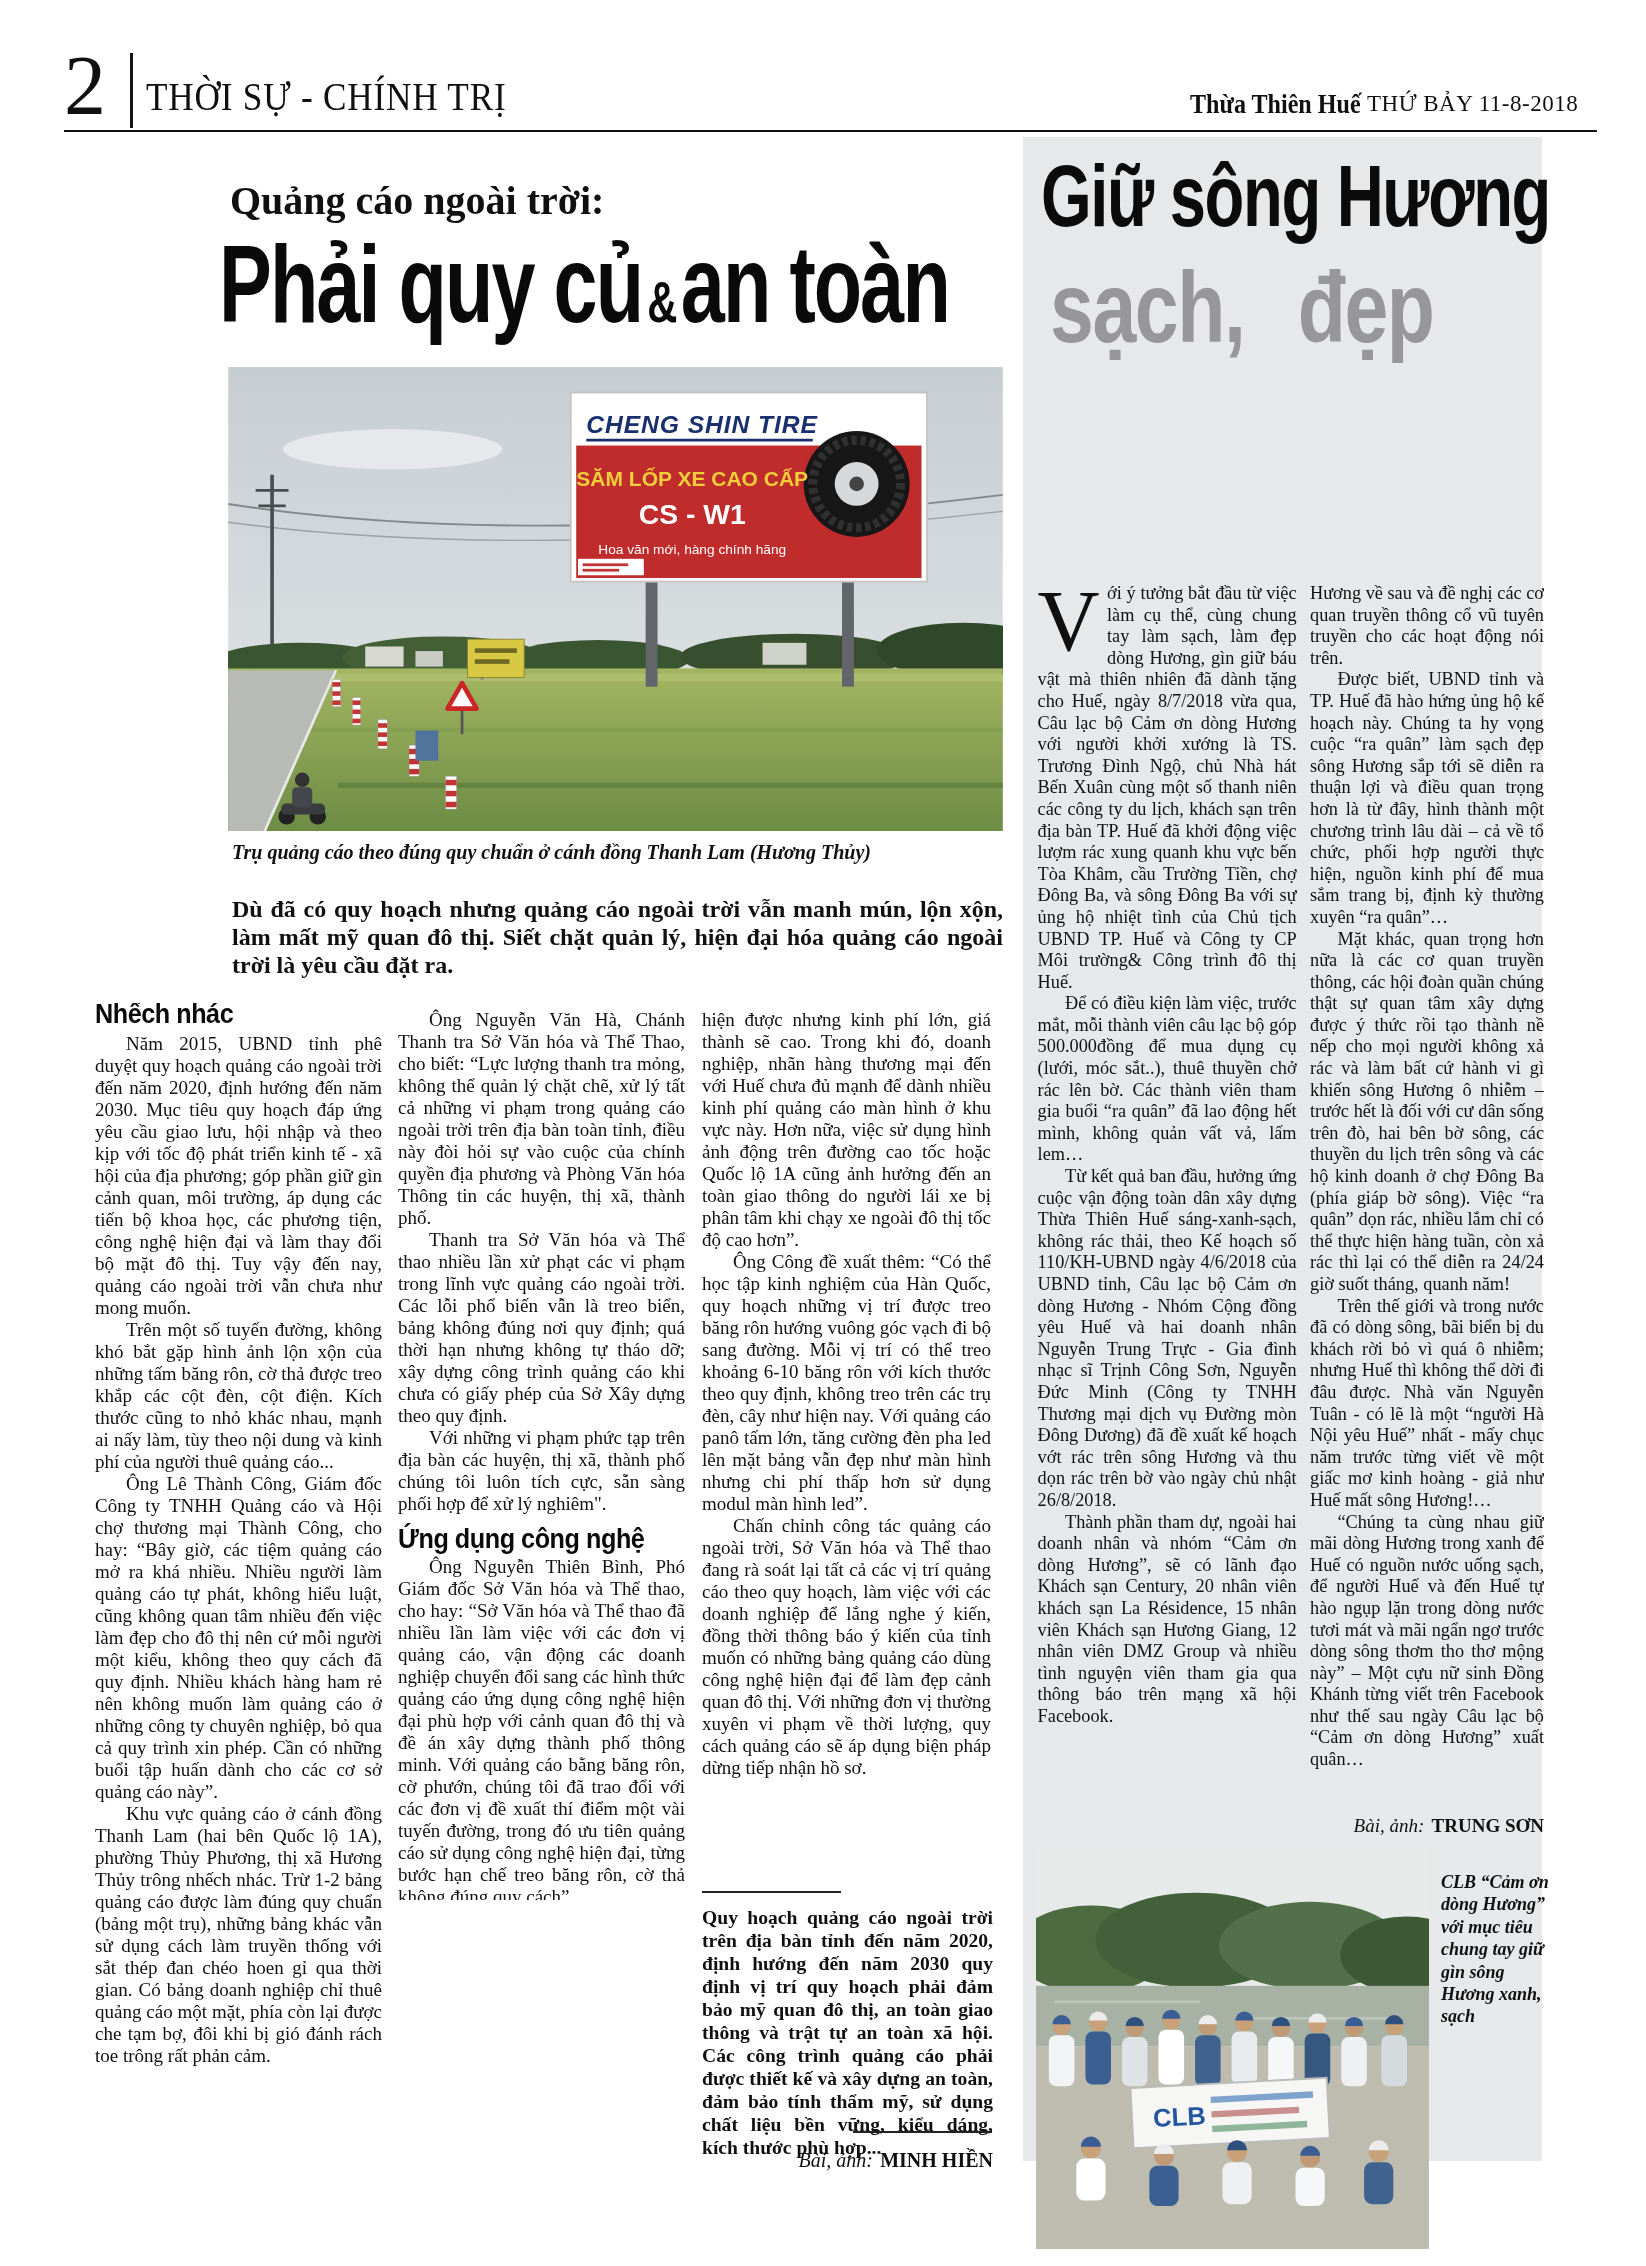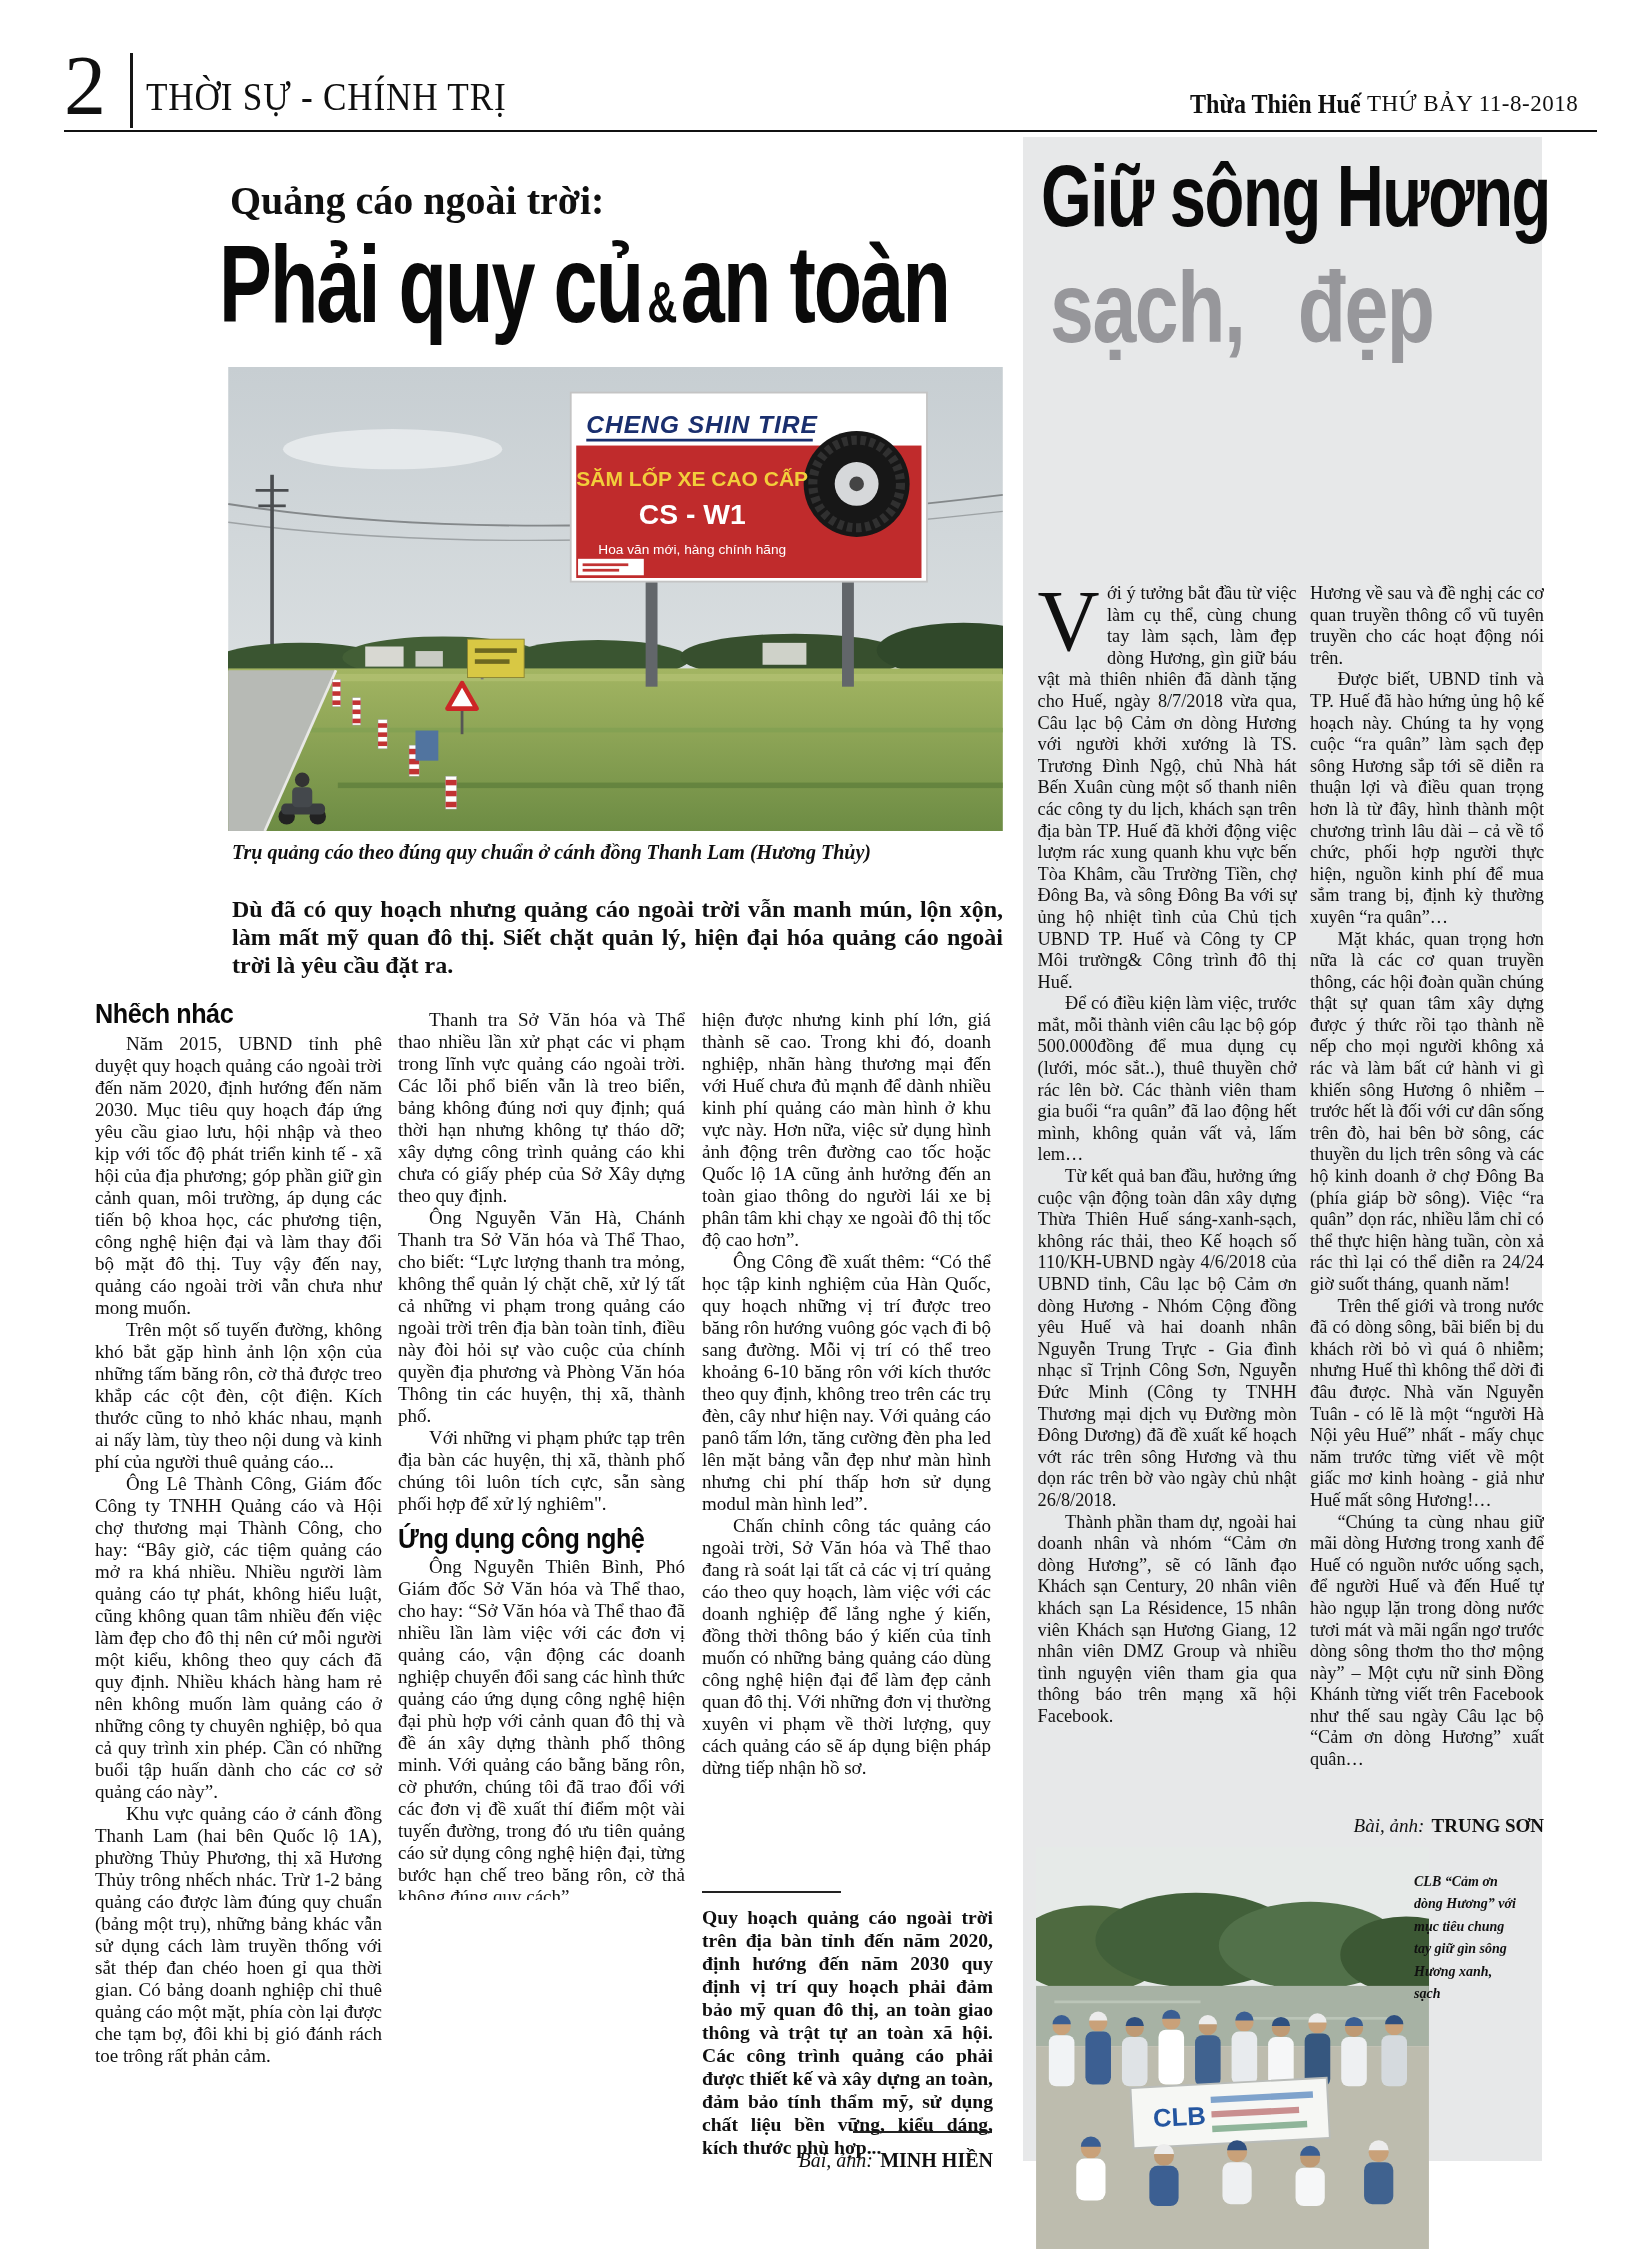--- a/index.html
+++ b/index.html
@@ -52,21 +52,21 @@
      letter-spacing:-1.8px;color:#97979b;word-spacing:42px}
   .lead2{left:20px;top:278px;width:486px;font-size:23px;font-weight:bold;line-height:27px;text-align:justify}
   .colA{left:14.6px;top:446px;width:259px;height:1279px}
   .colB{left:287px;top:446px;width:234px;height:1238px}
   .colAB{font-size:18.3px;line-height:21.6px;overflow:hidden}
   .colAB p{text-align:justify;text-indent:27.4px}
   .colAB p.noind{text-indent:0}
   .dropcap{float:left;font-size:86px;line-height:69px;padding:3.7px 7.3px 0 0;font-weight:400}
   .byline2{left:265px;top:1678px;width:256px;text-align:right;font-size:19px;white-space:nowrap}
   .photo2{left:12.8px;top:1710px;width:393px;height:402px;overflow:hidden}
-  .caption2{left:391px;top:1734px;width:108px;font-size:14px;font-weight:bold;font-style:italic;line-height:22.4px}
+  .caption2{left:418px;top:1734px;width:108px;font-size:18px;font-weight:bold;font-style:italic;line-height:22.4px}
 </style>
 </head>
 <body>
 
 <div class="page">
 
   <div class="abs pagenum">2</div>
   <div class="abs hdr-divider"></div>
   <div class="abs section-title">THỜI SỰ - CHÍNH TRỊ</div>
   <div class="abs masthead">Thừa Thiên Huế</div>
@@ -189,22 +189,22 @@
 
   <div class="abs bodycol col1">
     <div class="subhead">Nhếch nhác</div>
     <p>Năm 2015, UBND tỉnh phê duyệt quy hoạch quảng cáo ngoài trời đến năm 2020, định hướng đến năm 2030. Mục tiêu quy hoạch đáp ứng yêu cầu giao lưu, hội nhập và theo kịp với tốc độ phát triển kinh tế - xã hội của địa phương; góp phần giữ gìn cảnh quan, môi trường, áp dụng các tiến bộ khoa học, các phương tiện, công nghệ hiện đại và làm thay đổi bộ mặt đô thị. Tuy vậy đến nay, quảng cáo ngoài trời vẫn chưa như mong muốn.</p>
     <p>Trên một số tuyến đường, không khó bắt gặp hình ảnh lộn xộn của những tấm băng rôn, cờ thả được treo khắp các cột đèn, cột điện. Kích thước cũng to nhỏ khác nhau, mạnh ai nấy làm, tùy theo nội dung và kinh phí của người thuê quảng cáo...</p>
     <p>Ông Lê Thành Công, Giám đốc Công ty TNHH Quảng cáo và Hội chợ thương mại Thành Công, cho hay: “Bây giờ, các tiệm quảng cáo mở ra khá nhiều. Nhiều người làm quảng cáo tự phát, không hiểu luật, cũng không quan tâm nhiều đến việc làm đẹp cho đô thị nên cứ mỗi người một kiểu, không theo quy cách đã quy định. Nhiều khách hàng ham rẻ nên không muốn làm quảng cáo ở những công ty chuyên nghiệp, bỏ qua cả quy trình xin phép. Cần có những buổi tập huấn dành cho các cơ sở quảng cáo này”.</p>
     <p>Khu vực quảng cáo ở cánh đồng Thanh Lam (hai bên Quốc lộ 1A), phường Thủy Phương, thị xã Hương Thủy trông nhếch nhác. Trừ 1-2 bảng quảng cáo được làm đúng quy chuẩn (bảng một trụ), những bảng khác vẫn sử dụng cách làm truyền thống với sắt thép đan chéo hoen gỉ qua thời gian. Có bảng doanh nghiệp chỉ thuê quảng cáo một mặt, phía còn lại được che tạm bợ, đôi khi bị gió đánh rách toe trông rất phản cảm.</p>
   </div>
 
   <div class="abs bodycol col2">
+    <p>Ông Nguyễn Văn Hà, Chánh Thanh tra Sở Văn hóa và Thể Thao, cho biết: “Lực lượng thanh tra mỏng, không thể quản lý chặt chẽ, xử lý tất cả những vi phạm trong quảng cáo ngoài trời trên địa bàn toàn tỉnh, điều này đòi hỏi sự vào cuộc của chính quyền địa phương và Phòng Văn hóa Thông tin các huyện, thị xã, thành phố.</p>
     <p>Thanh tra Sở Văn hóa và Thể thao nhiều lần xử phạt các vi phạm trong lĩnh vực quảng cáo ngoài trời. Các lỗi phổ biến vẫn là treo biển, bảng không đúng nơi quy định; quá thời hạn nhưng không tự tháo dỡ; xây dựng công trình quảng cáo khi chưa có giấy phép của Sở Xây dựng theo quy định.</p>
-    <p>Ông Nguyễn Văn Hà, Chánh Thanh tra Sở Văn hóa và Thể Thao, cho biết: “Lực lượng thanh tra mỏng, không thể quản lý chặt chẽ, xử lý tất cả những vi phạm trong quảng cáo ngoài trời trên địa bàn toàn tỉnh, điều này đòi hỏi sự vào cuộc của chính quyền địa phương và Phòng Văn hóa Thông tin các huyện, thị xã, thành phố.</p>
     <p>Với những vi phạm phức tạp trên địa bàn các huyện, thị xã, thành phố chúng tôi luôn tích cực, sẵn sàng phối hợp để xử lý nghiêm".</p>
     <div class="subhead mid">Ứng dụng công nghệ</div>
     <p>Ông Nguyễn Thiên Bình, Phó Giám đốc Sở Văn hóa và Thể thao, cho hay: “Sở Văn hóa và Thể thao đã nhiều lần làm việc với các đơn vị quảng cáo, vận động các doanh nghiệp chuyển đổi sang các hình thức quảng cáo ứng dụng công nghệ hiện đại phù hợp với cảnh quan đô thị và đề án xây dựng thành phố thông minh. Với quảng cáo bằng băng rôn, cờ phướn, chúng tôi đã trao đổi với các đơn vị đề xuất thí điểm một vài tuyến đường, trong đó ưu tiên quảng cáo sử dụng công nghệ hiện đại, từng bước hạn chế treo băng rôn, cờ thả không đúng quy cách”.</p>
 
   </div>
 
   <div class="abs bodycol col3">
     <p class="noind">hiện được nhưng kinh phí lớn, giá thành sẽ cao. Trong khi đó, doanh nghiệp, nhãn hàng thương mại đến với Huế chưa đủ mạnh để dành nhiều kinh phí quảng cáo màn hình ở khu vực này. Hơn nữa, việc sử dụng hình ảnh động trên đường cao tốc hoặc Quốc lộ 1A cũng ảnh hưởng đến an toàn giao thông do người lái xe bị phân tâm khi chạy xe ngoài đô thị tốc độ cao hơn”.</p>
     <p>Ông Công đề xuất thêm: “Có thể học tập kinh nghiệm của Hàn Quốc, quy hoạch những vị trí được treo băng rôn hướng vuông góc vạch đi bộ sang đường. Mỗi vị trí có thể treo khoảng 6-10 băng rôn với kích thước theo quy định, không treo trên các trụ đèn, cây như hiện nay. Với quảng cáo panô tấm lớn, tăng cường đèn pha led lên mặt bảng vẫn đẹp như màn hình nhưng chi phí thấp hơn sử dụng modul màn hình led”.</p>
     <p>Chấn chỉnh công tác quảng cáo ngoài trời, Sở Văn hóa và Thể thao đang rà soát lại tất cả các vị trí quảng cáo theo quy hoạch, làm việc với các doanh nghiệp để lắng nghe ý kiến, đồng thời thông báo ý kiến của tỉnh muốn có những bảng quảng cáo dùng công nghệ hiện đại để làm đẹp cảnh quan đô thị. Với những đơn vị thường xuyên vi phạm về thời lượng, quy cách quảng cáo sẽ áp dụng biện pháp dừng tiếp nhận hồ sơ.</p>

